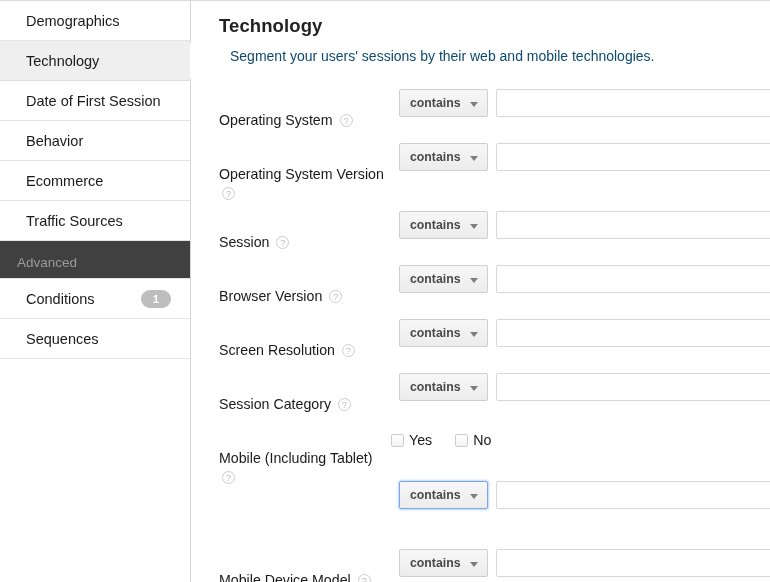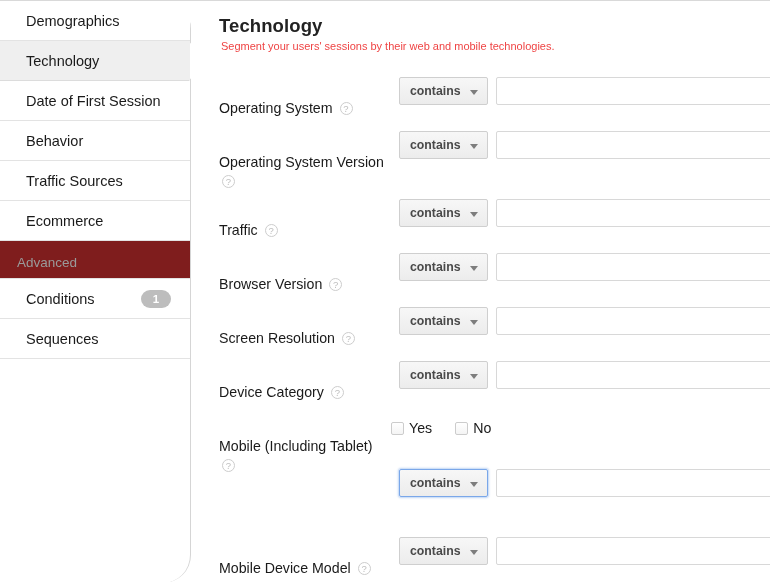--- a/index.html
+++ b/index.html
@@ -24,21 +24,20 @@
 
   
   #sidebar {
     position: absolute;
     left: 0;
     top: 0;
     width: 191px;
     height: 582px;
     background: #ffffff;
     border-right: 1px solid #d5d5d5;
-    border-radius: 28px;
   }
 
   .nav-item {
     position: relative;
     height: 40px;
     line-height: 40px;
     padding-left: 26px;
     font-size: 14.5px;
     color: #1a1a1a;
     border-bottom: 1px solid #e3e3e3;
@@ -62,21 +61,21 @@
     height: 40px;
     pointer-events: none;
   }
 
   .section-head {
     height: 38px;
     line-height: 44px;
     padding-left: 17px;
     font-size: 13.5px;
     color: #9a9a9a;
-    background: #7f1d1d;
+    background: #404040;
     border-bottom: 1px solid #e3e3e3;
   }
 
   .badge {
     position: absolute;
     right: 19px;
     top: 11px;
     min-width: 30px;
     height: 18px;
     line-height: 18px;
@@ -104,23 +103,23 @@
     padding: 14px 0 0 28px;
   }
   #panel-title {
     font-size: 18.5px;
     font-weight: bold;
     color: #222222;
     letter-spacing: 0.1px;
     margin: 0 0 3px 0;
   }
   #panel-subtitle {
-    font-size: 11px;
-    color: #ef4444;
-    margin: 2px;
+    font-size: 14px;
+    color: #0c4a6e;
+    margin: 11px;
   }
 
   
   #form {
     position: relative;
     margin-top: 18px;
   }
 
   .form-row {
     position: relative;
@@ -243,22 +242,22 @@
 
   <div id="sidebar">
     <div id="nav-list">
         <div class="nav-item first"><span>Demographics</span></div>
         <div class="nav-item selected"><span>Technology</span><span class="nav-arrow"><svg width="20" height="40" viewBox="0 0 20 40">
               <path d="M0 0 L18 20 L0 40 Z" fill="#ffffff" stroke="#d5d5d5" stroke-width="1"></path>
               <path d="M0 0 L0 40" stroke="#efefef" stroke-width="2"></path>
             </svg></span></div>
         <div class="nav-item"><span>Date of First Session</span></div>
         <div class="nav-item"><span>Behavior</span></div>
+        <div class="nav-item"><span>Ecommerce</span></div>
         <div class="nav-item"><span>Traffic Sources</span></div>
-        <div class="nav-item"><span>Ecommerce</span></div>
       </div>
     <div class="section-head">
       <span>Advanced</span>
     </div>
     <div id="nav-advanced">
         <div class="nav-item"><span>Conditions</span><span class="badge">1</span></div>
         <div class="nav-item"><span>Sequences</span></div>
       </div>
   </div>
 
@@ -280,21 +279,21 @@
         </div>
         <div class="form-row tall">
           <div class="row-label"><span>Operating System Version </span><span class="help-icon">?</span></div>
           <div class="operator-select">
             <span class="operator-text">contains</span>
             <span class="caret"></span>
           </div>
           <input class="value-input" type="text" style="">
         </div>
         <div class="form-row">
-          <div class="row-label"><span>Traffic </span><span class="help-icon">?</span></div>
+          <div class="row-label"><span>Session </span><span class="help-icon">?</span></div>
           <div class="operator-select">
             <span class="operator-text">contains</span>
             <span class="caret"></span>
           </div>
           <input class="value-input" type="text" style="">
         </div>
         <div class="form-row">
           <div class="row-label"><span>Browser Version </span><span class="help-icon">?</span></div>
           <div class="operator-select">
             <span class="operator-text">contains</span>
@@ -304,21 +303,21 @@
         </div>
         <div class="form-row">
           <div class="row-label"><span>Screen Resolution </span><span class="help-icon">?</span></div>
           <div class="operator-select">
             <span class="operator-text">contains</span>
             <span class="caret"></span>
           </div>
           <input class="value-input" type="text" style="">
         </div>
         <div class="form-row">
-          <div class="row-label"><span>Device Category </span><span class="help-icon">?</span></div>
+          <div class="row-label"><span>Session Category </span><span class="help-icon">?</span></div>
           <div class="operator-select">
             <span class="operator-text">contains</span>
             <span class="caret"></span>
           </div>
           <input class="value-input" type="text" style="">
         </div>
         <div class="form-row">
           <div class="row-label"><span>Mobile (Including Tablet) </span><span class="help-icon">?</span></div>
           <div class="cb-group">
             <label class="cb-wrap">

